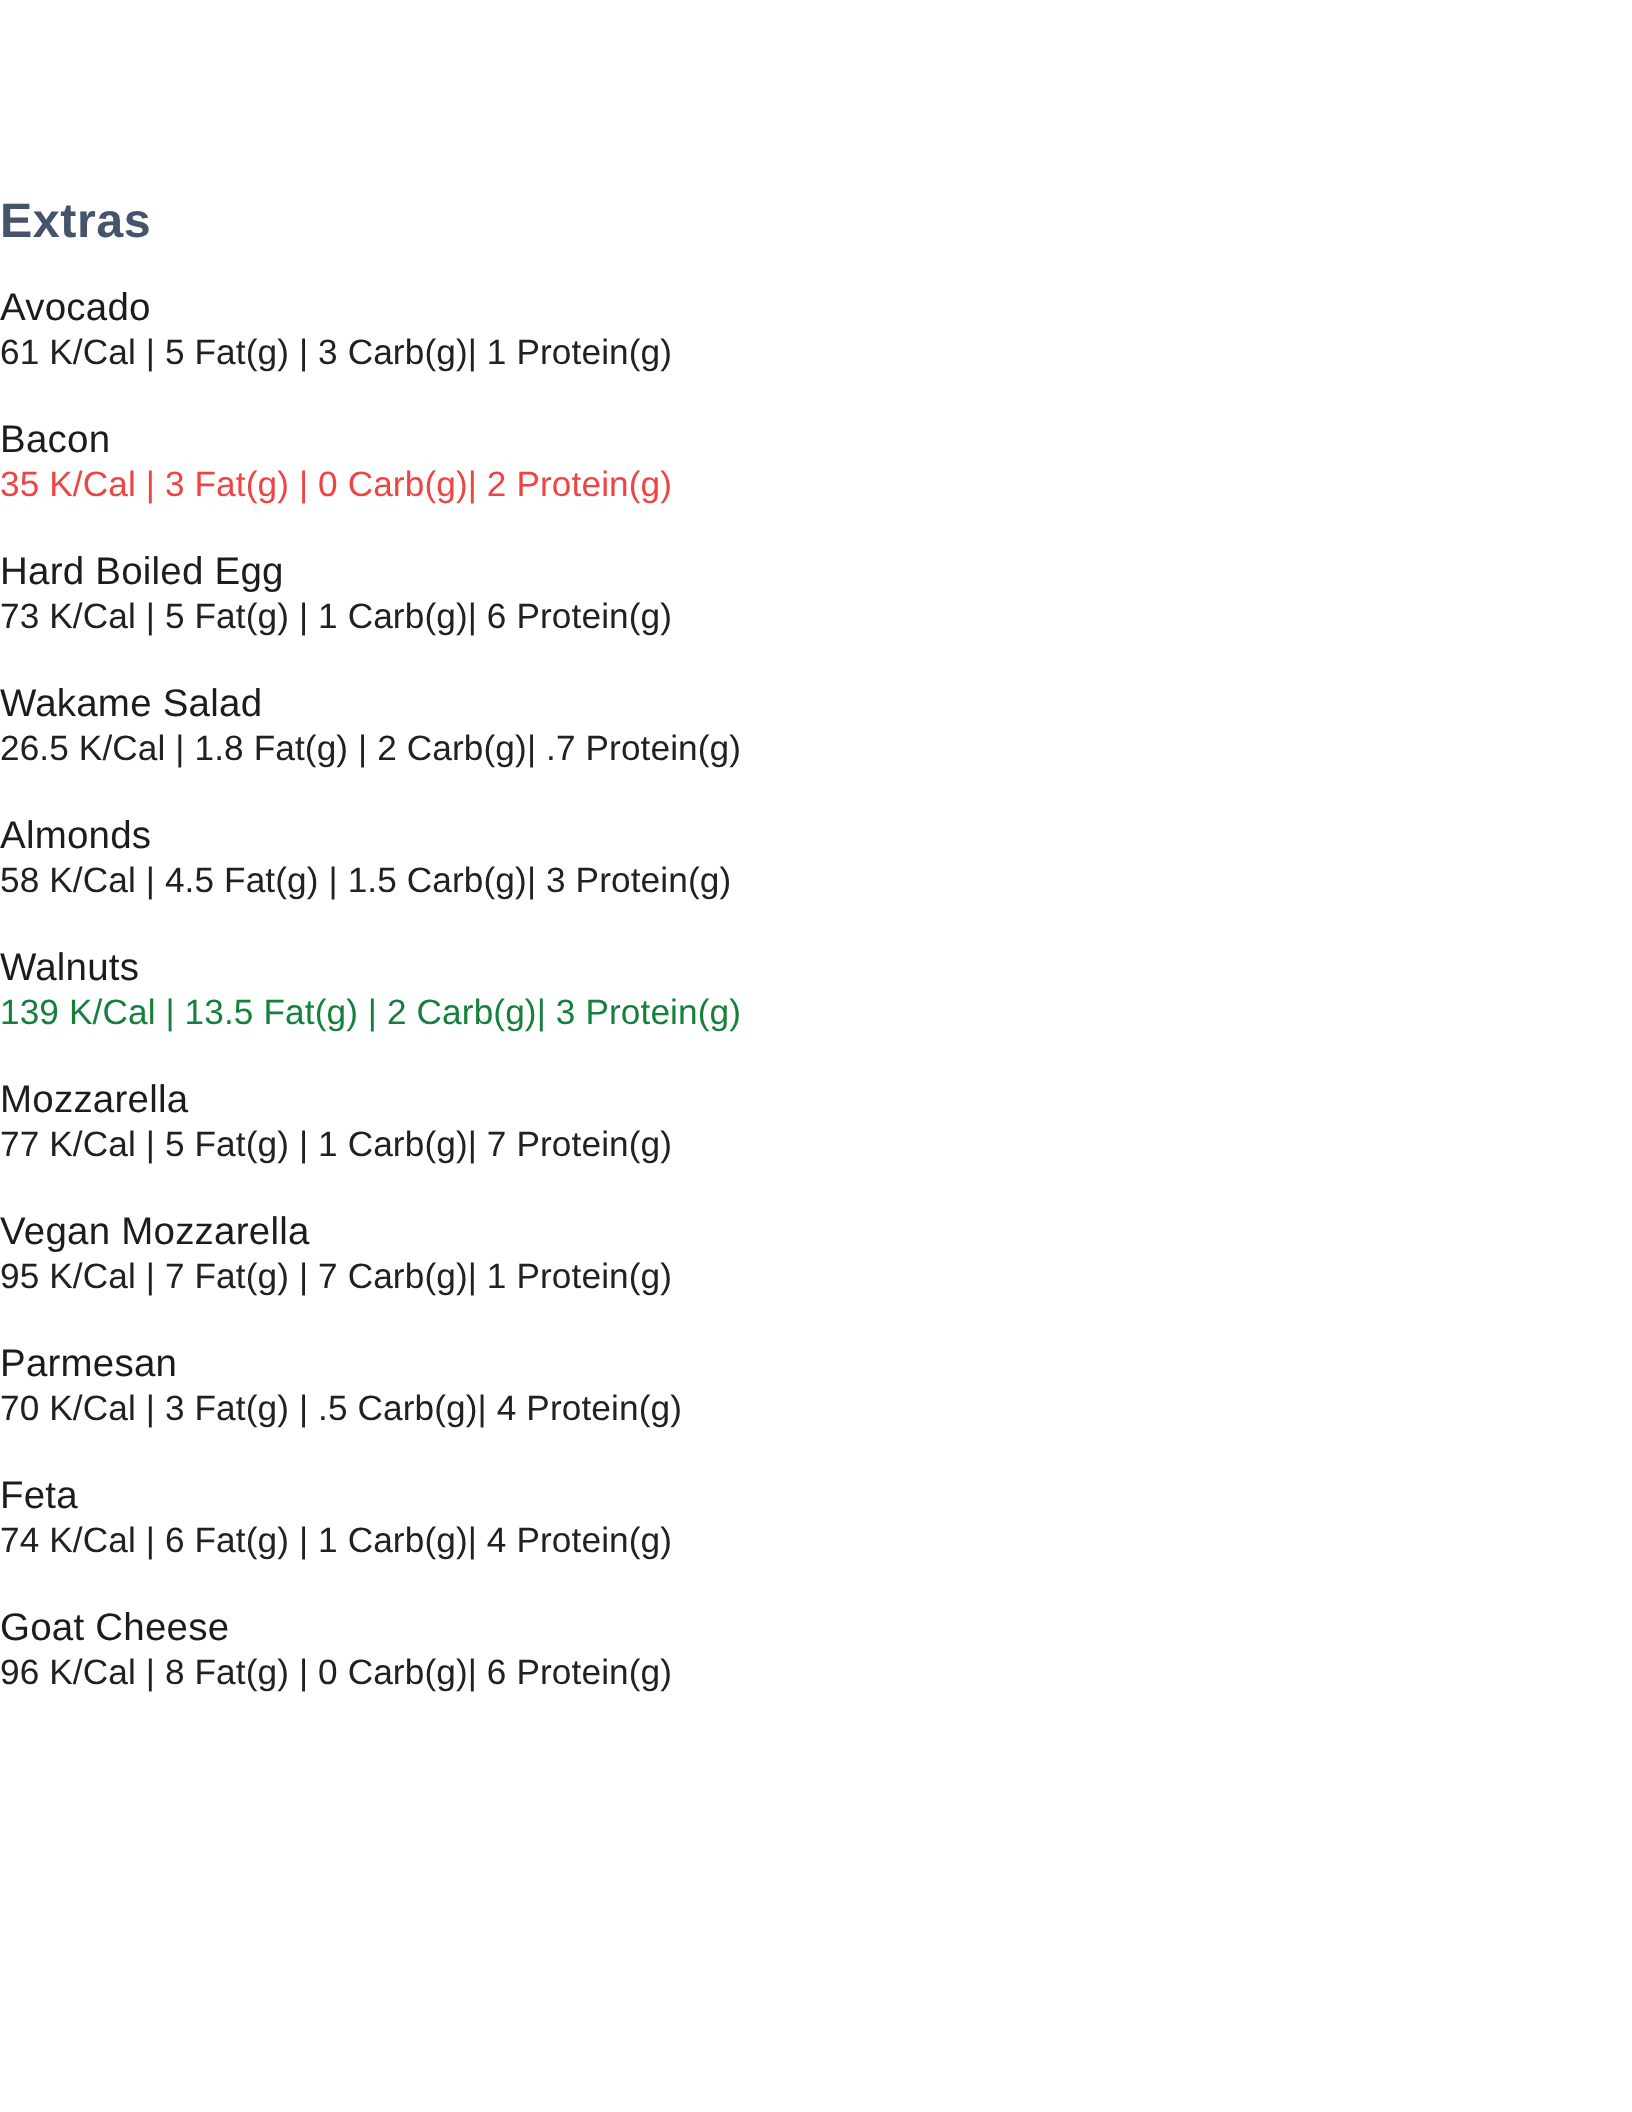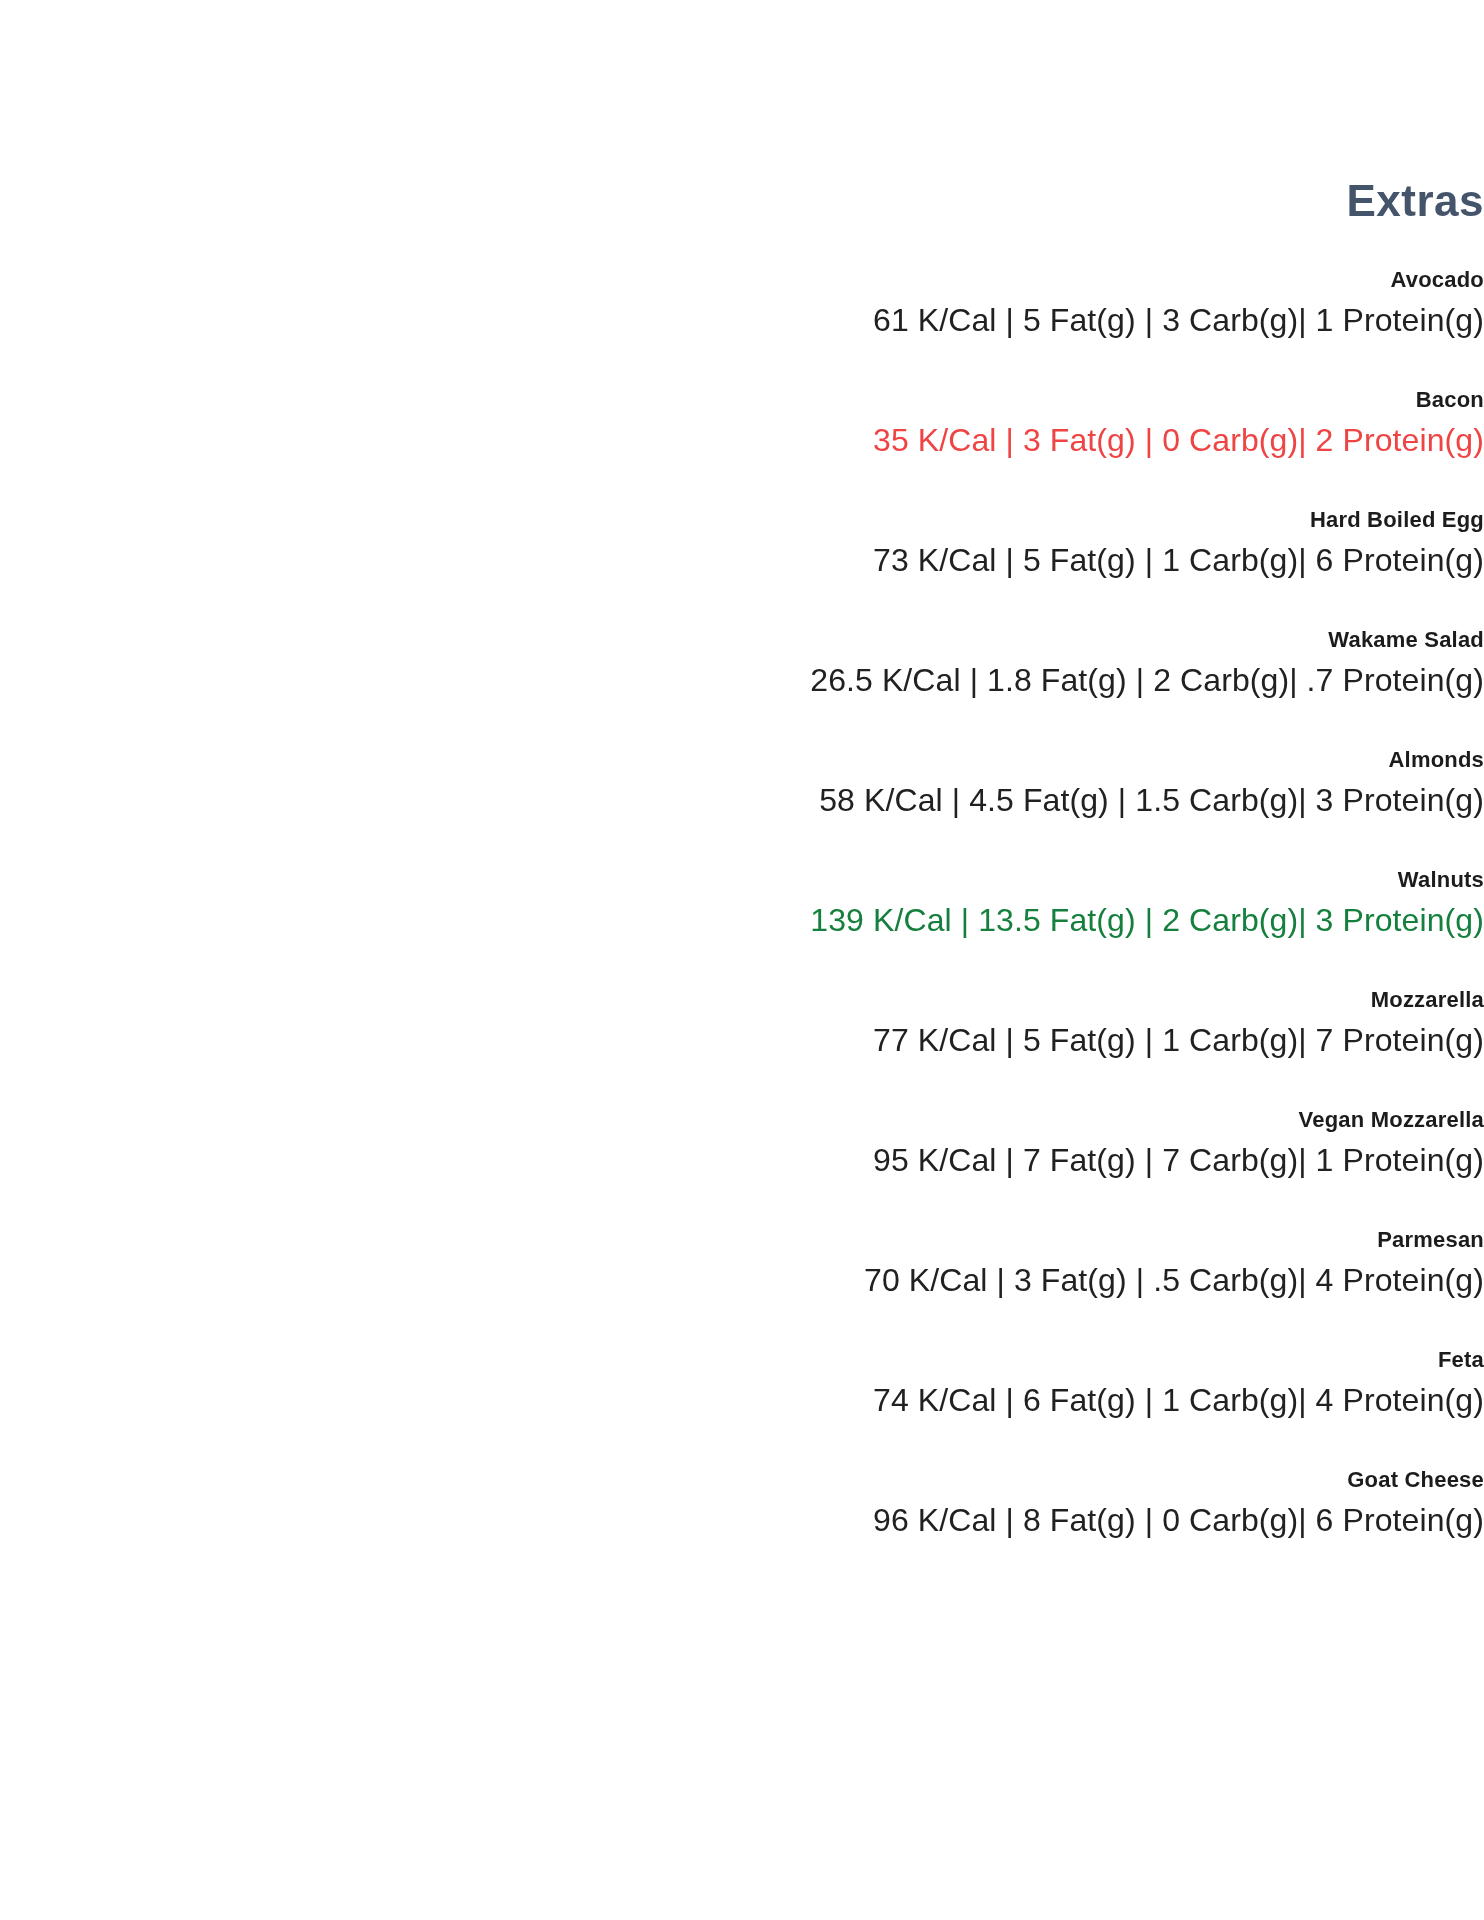--- a/index.html
+++ b/index.html
@@ -11,41 +11,41 @@
     position: relative;
     width: 1484px;
     height: 1920px;
     margin: 0 auto;
     background: #ffffff;
     overflow: hidden;
     font-family: "Liberation Sans", "DejaVu Sans", sans-serif;
   }
   .content {
     padding-top: 172px;
-    text-align: right;
+    text-align: left;
   }
   .doc-title {
     margin: 0 0 30px 0;
     font-size: 44px;
     line-height: 58px;
     font-weight: 600;
     letter-spacing: 0.5px;
     color: #44546a; 
   }
   .menu-items {
     margin: 0;
     padding: 0;
   }
   .menu-item {
     margin: 0 0 40px 0;
   }
   .item-name {
-    font-size: 22px;
+    font-size: 35px;
     line-height: 40px;
-    font-weight: 700;
+    font-weight: 400;
     color: #1c1c1c;
     letter-spacing: 0.2px;
   }
   .item-stats {
     font-size: 32px;
     line-height: 40px;
     font-weight: 400;
     color: #212121;
     letter-spacing: 0.1px;
   }

